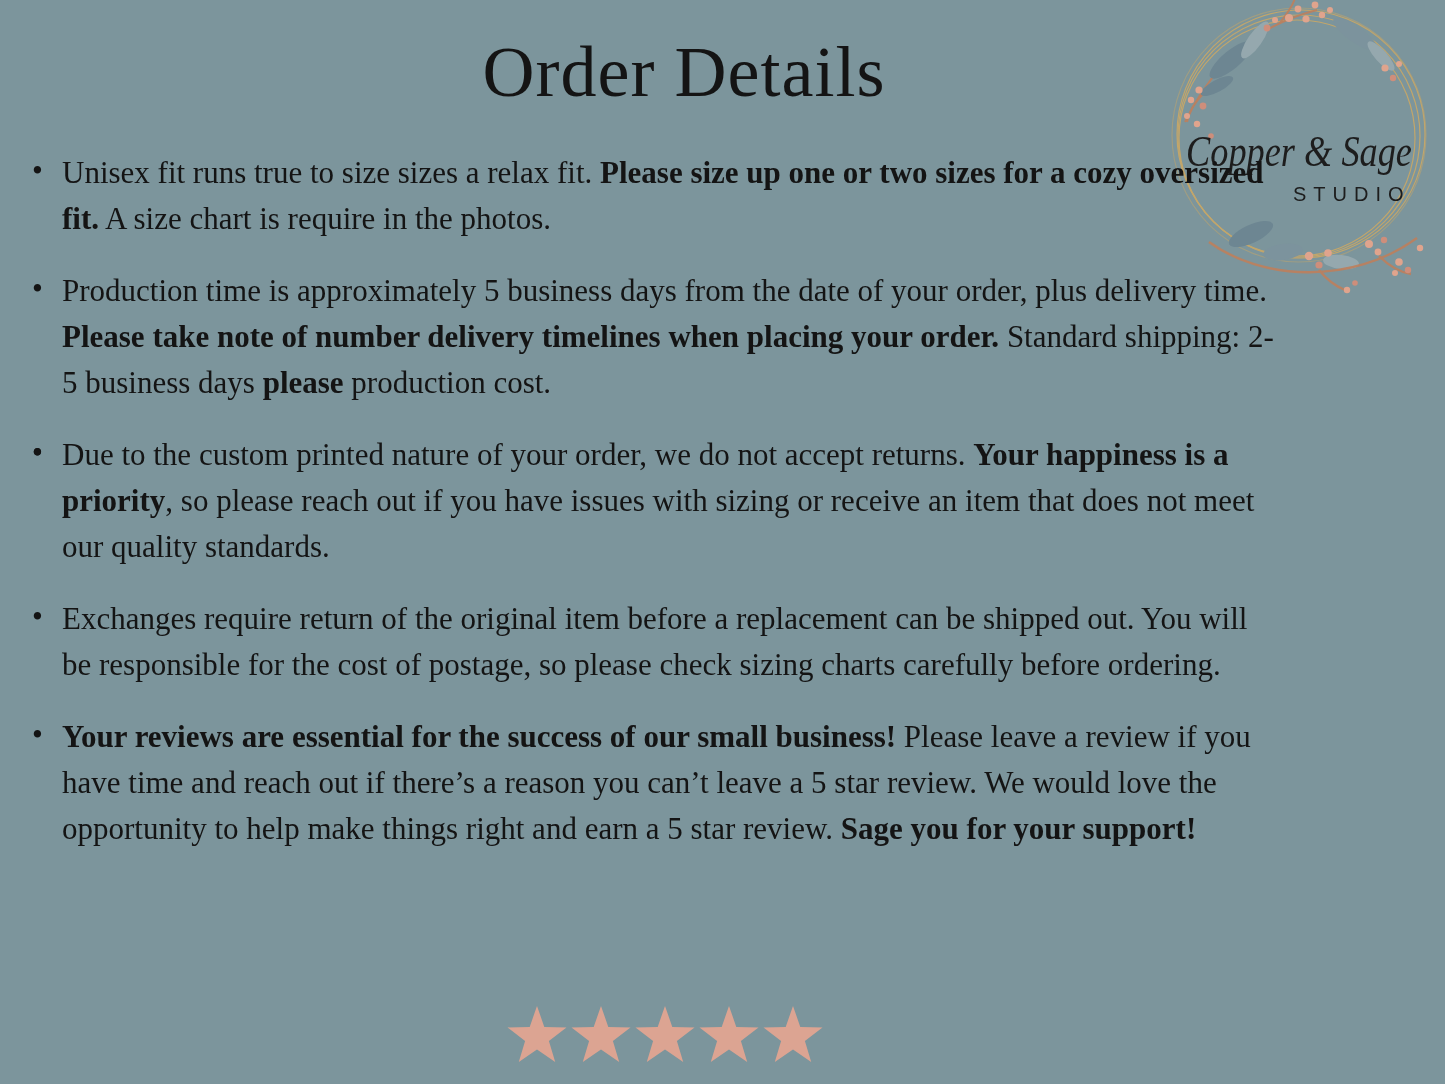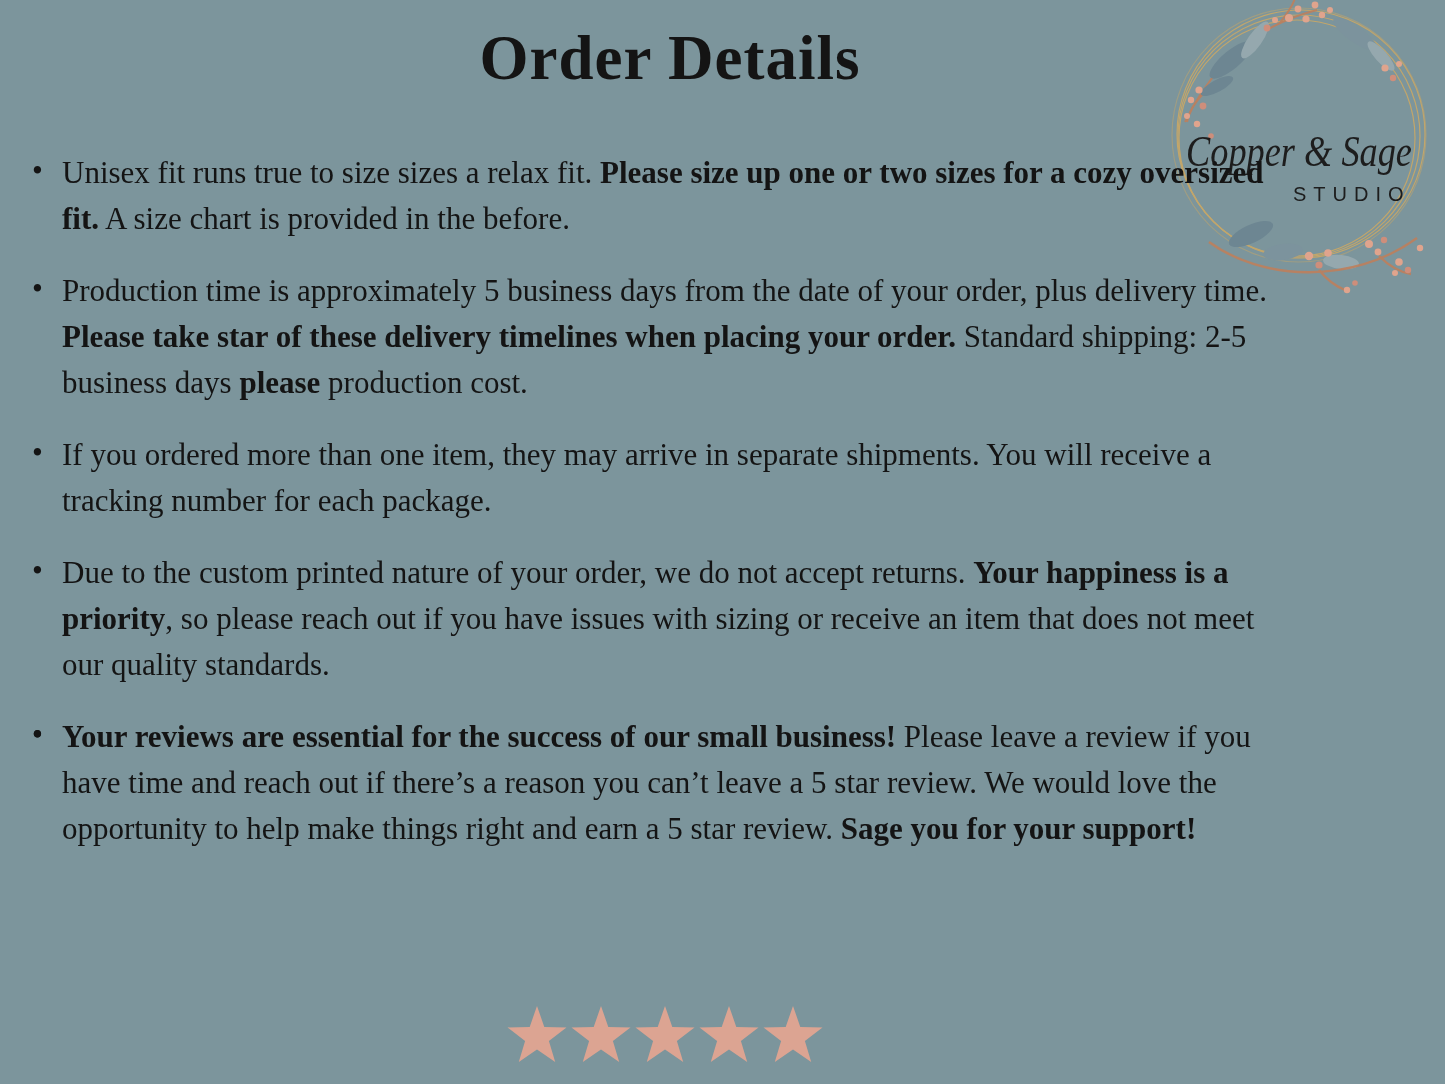--- a/index.html
+++ b/index.html
@@ -16,23 +16,23 @@
   html,body{margin:0;padding:0;}
   body{
     width:1445px;height:1084px;position:relative;overflow:hidden;
     background:var(--bg);
     color:var(--ink);
     font-family:"Liberation Serif","DejaVu Serif",serif;
   }
   .page-title{
     position:absolute;top:8px;left:0;width:1340px;
     text-align:center;
-    font-size:63px;line-height:100px;font-weight:700;
+    font-size:72px;line-height:100px;font-weight:400;
     letter-spacing:1px;
-    margin:0;
+    margin:14px;
   }
   .logo{
     position:absolute;top:-6px;right:4px;width:272px;height:312px;
   }
   .logo text{fill:#1d1d1d;}
   .brand-script{
     font-family:"Liberation Serif","DejaVu Serif",serif;
     font-style:italic;font-size:44px;
   }
   .brand-sub{
@@ -122,25 +122,25 @@
       <circle cx="226" cy="279" r="3"></circle>
     <circle cx="178" cy="296" r="3.2"></circle>
       <circle cx="186" cy="289" r="2.8" fill="#CE8E7B"></circle>
     <circle cx="251" cy="254" r="3.2"></circle>
   </g>
   <text class="brand-script" x="130" y="172" text-anchor="middle" textLength="226" lengthAdjust="spacingAndGlyphs">Copper &amp; Sage</text>
   <text class="brand-sub" x="124" y="207" text-anchor="start">STUDIO</text>
 </svg>
 
 <ul class="bullets">
-    <li><span class="marker">•</span><span>Unisex fit runs true to size sizes a relax fit. </span><strong>Please size up one or two sizes for a cozy oversized fit.</strong><span> A size chart is provided in the before.</span></li>
-    <li><span class="marker">•</span><span>Production time is approximately 5 business days from the date of your order, plus delivery time. </span><strong>Please take star of these delivery timelines when placing your order.</strong><span> Standard shipping: 2-5 business days </span><strong>please</strong><span> production cost.</span></li>
-    <li><span class="marker">•</span><span>If you ordered more than one item, they may arrive in separate shipments. You will receive a tracking number for each package.</span></li>
+    <li><span class="marker">•</span><span>Unisex fit runs true to size sizes a relax fit. </span><strong>Please size up one or two sizes for a cozy oversized fit.</strong><span> A size chart is require in the photos.</span></li>
+    <li><span class="marker">•</span><span>Production time is approximately 5 business days from the date of your order, plus delivery time. </span><strong>Please take note of number delivery timelines when placing your order.</strong><span> Standard shipping: 2-5 business days </span><strong>please</strong><span> production cost.</span></li>
+    <li><span class="marker">•</span></li>
     <li><span class="marker">•</span><span>Due to the custom printed nature of your order, we do not accept returns.  </span><strong>Your happiness is a priority</strong><span>, so please reach out if you have issues with sizing or receive an item that does not meet our quality standards.</span></li>
-    <li><span class="marker">•</span></li>
+    <li><span class="marker">•</span><span>Exchanges require return of the original item before a replacement can be shipped out. You will be responsible for the cost of postage, so please check sizing charts carefully before ordering.</span></li>
     <li><span class="marker">•</span><strong>Your reviews are essential for the success of our small business!</strong><span> Please leave a review if you have time and reach out if there’s a reason you can’t leave a 5 star review. We would love the opportunity to help make things right and earn a 5 star review. </span><strong>Sage you for your support!</strong></li>
   </ul>
 
 <svg class="star-row" viewBox="0 0 320 62" xmlns="http://www.w3.org/2000/svg">
     <polygon points="32.0,1.0 39.3,21.9 61.5,22.4 43.9,35.9 50.2,57.1 32.0,44.5 13.8,57.1 20.1,35.9 2.5,22.4 24.7,21.9"></polygon>
     <polygon points="96.0,1.0 103.3,21.9 125.5,22.4 107.9,35.9 114.2,57.1 96.0,44.5 77.8,57.1 84.1,35.9 66.5,22.4 88.7,21.9"></polygon>
     <polygon points="160.0,1.0 167.3,21.9 189.5,22.4 171.9,35.9 178.2,57.1 160.0,44.5 141.8,57.1 148.1,35.9 130.5,22.4 152.7,21.9"></polygon>
     <polygon points="224.0,1.0 231.3,21.9 253.5,22.4 235.9,35.9 242.2,57.1 224.0,44.5 205.8,57.1 212.1,35.9 194.5,22.4 216.7,21.9"></polygon>
     <polygon points="288.0,1.0 295.3,21.9 317.5,22.4 299.9,35.9 306.2,57.1 288.0,44.5 269.8,57.1 276.1,35.9 258.5,22.4 280.7,21.9"></polygon>
   </svg>

